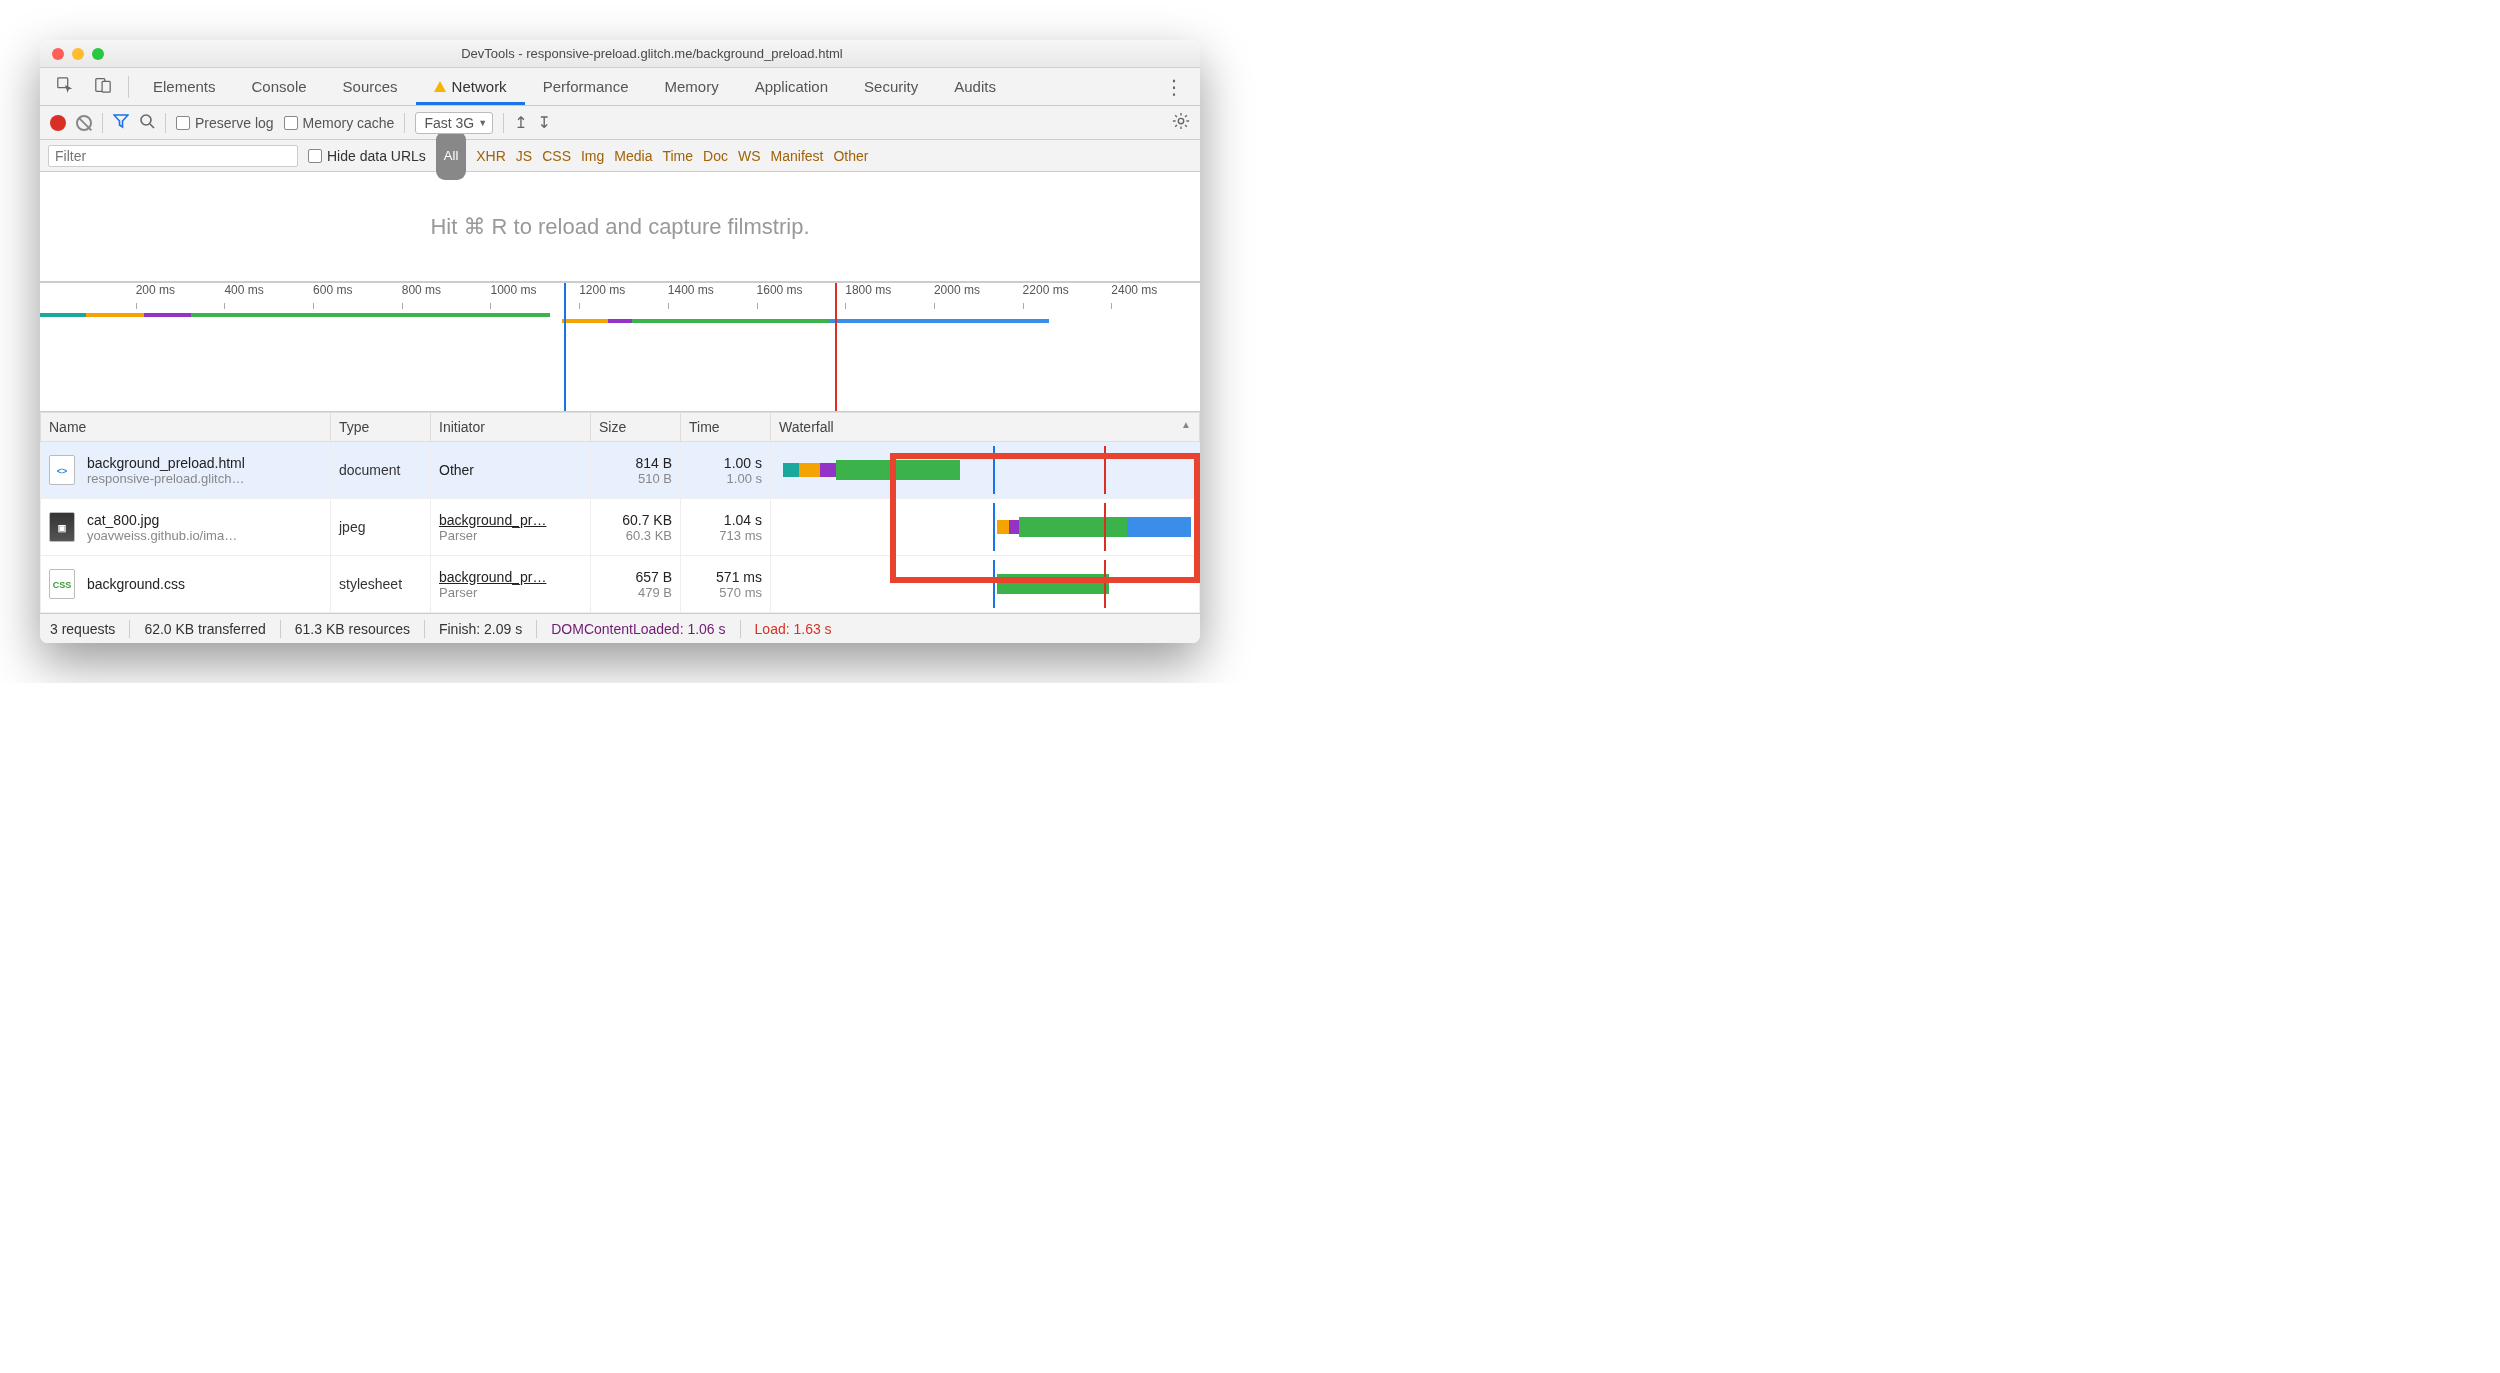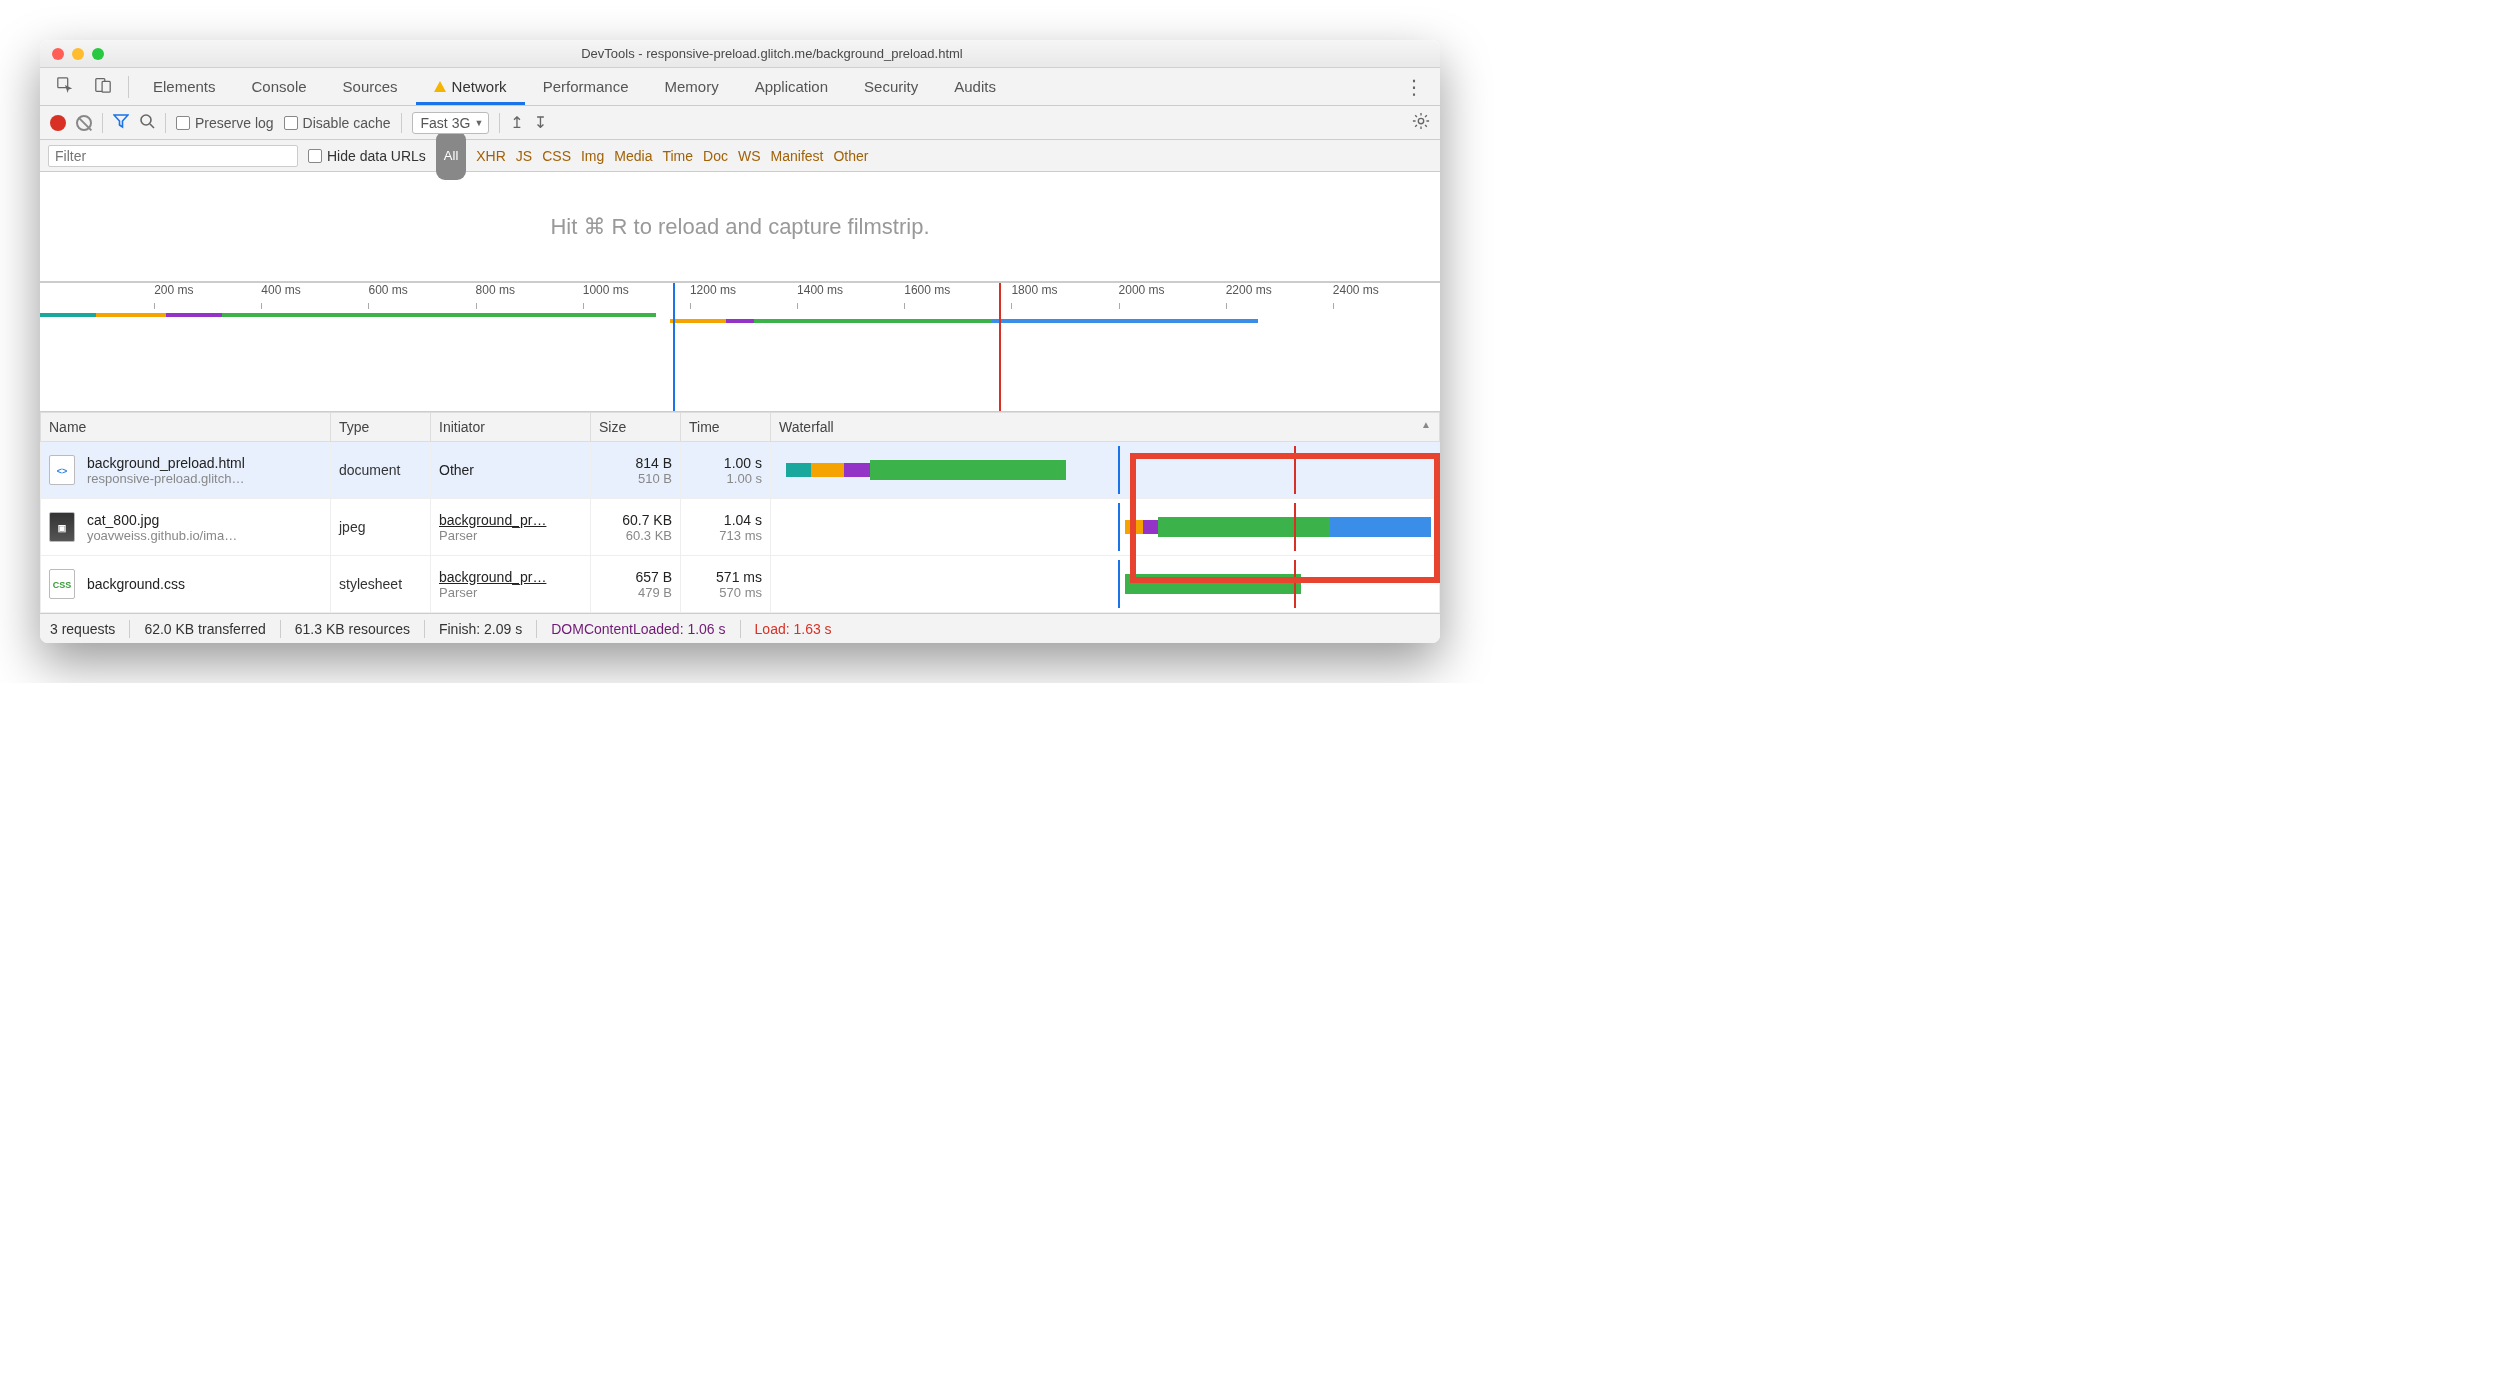--- a/index.html
+++ b/index.html
@@ -4,21 +4,21 @@
 <style>
   * { box-sizing: border-box; margin: 0; padding: 0; }
   body {
     font-family: -apple-system, BlinkMacSystemFont, "Helvetica Neue", Arial, sans-serif;
     font-size: 13px;
     color: #333;
     background: #fff;
     padding: 40px;
   }
   .window {
-    width: 1400px;
+    width: 1160px;
     border-radius: 8px;
     box-shadow: 0 20px 50px rgba(0,0,0,0.4);
     overflow: hidden;
     background: #fff;
   }
   
   .titlebar {
     height: 28px;
     background: linear-gradient(#f6f6f6,#e8e8e8);
     border-bottom: 1px solid #d0d0d0;
@@ -166,21 +166,21 @@
           <line x1="11" y1="11" x2="15" y2="15" stroke="#666" stroke-width="1.6"></line>
         </svg>
     </span>
     <div class="sep"></div>
     <label class="chk">
       <span class="chk-box"></span>
         <span>Preserve log</span>
     </label>
     <label class="chk">
       <span class="chk-box"></span>
-        <span>Disable cache</span>
+        <span>Memory cache</span>
     </label>
     <div class="sep"></div>
     <div class="throttle">Fast 3G</div>
     <div class="sep"></div>
     <span class="toolbar-icon">↥</span>
     <span class="toolbar-icon">↧</span>
     <div style="flex:1"></div>
     <span class="toolbar-icon">
       <svg width="18" height="18" viewBox="0 0 20 20">
           <circle cx="10" cy="10" r="3" fill="none" stroke="#666" stroke-width="1.5"></circle>

